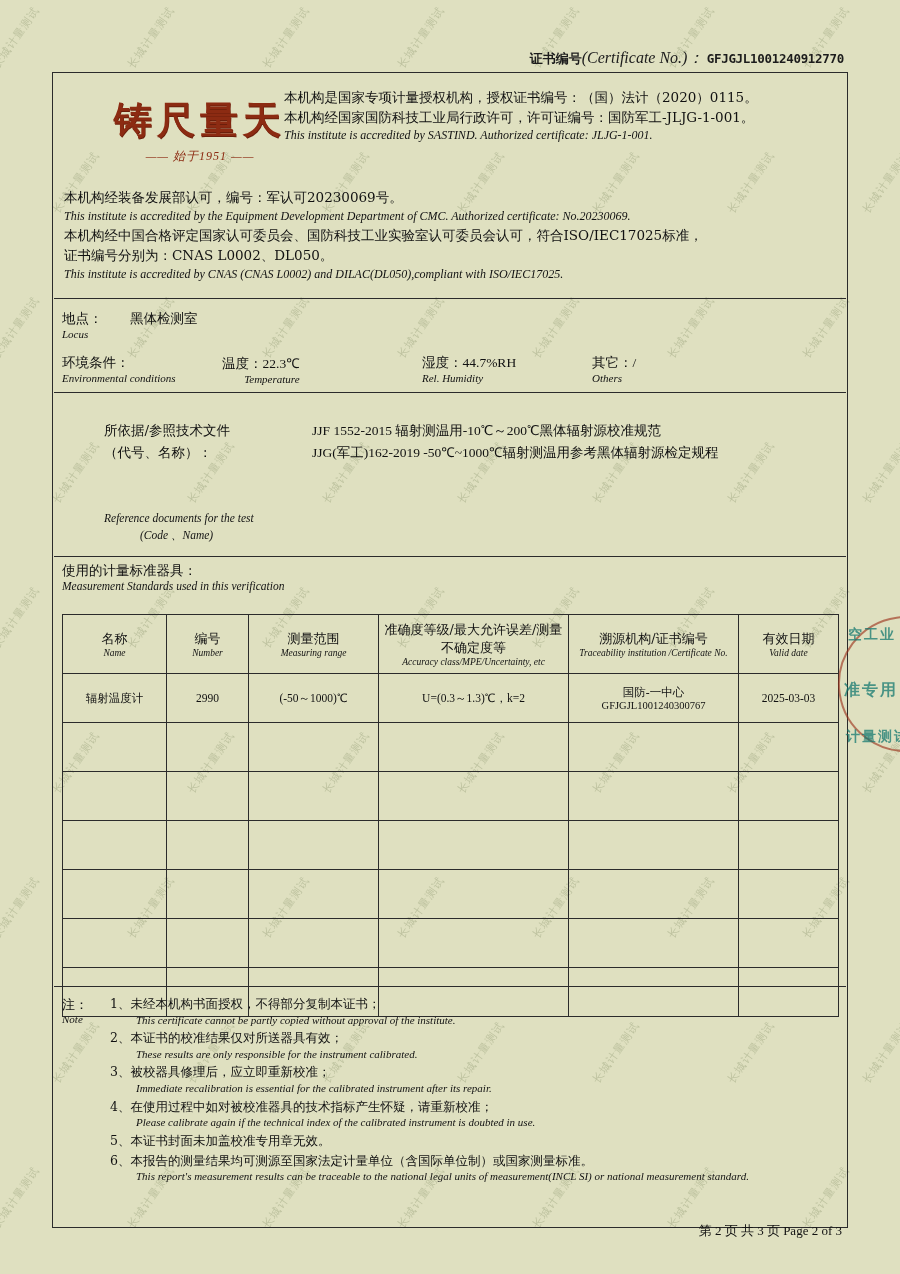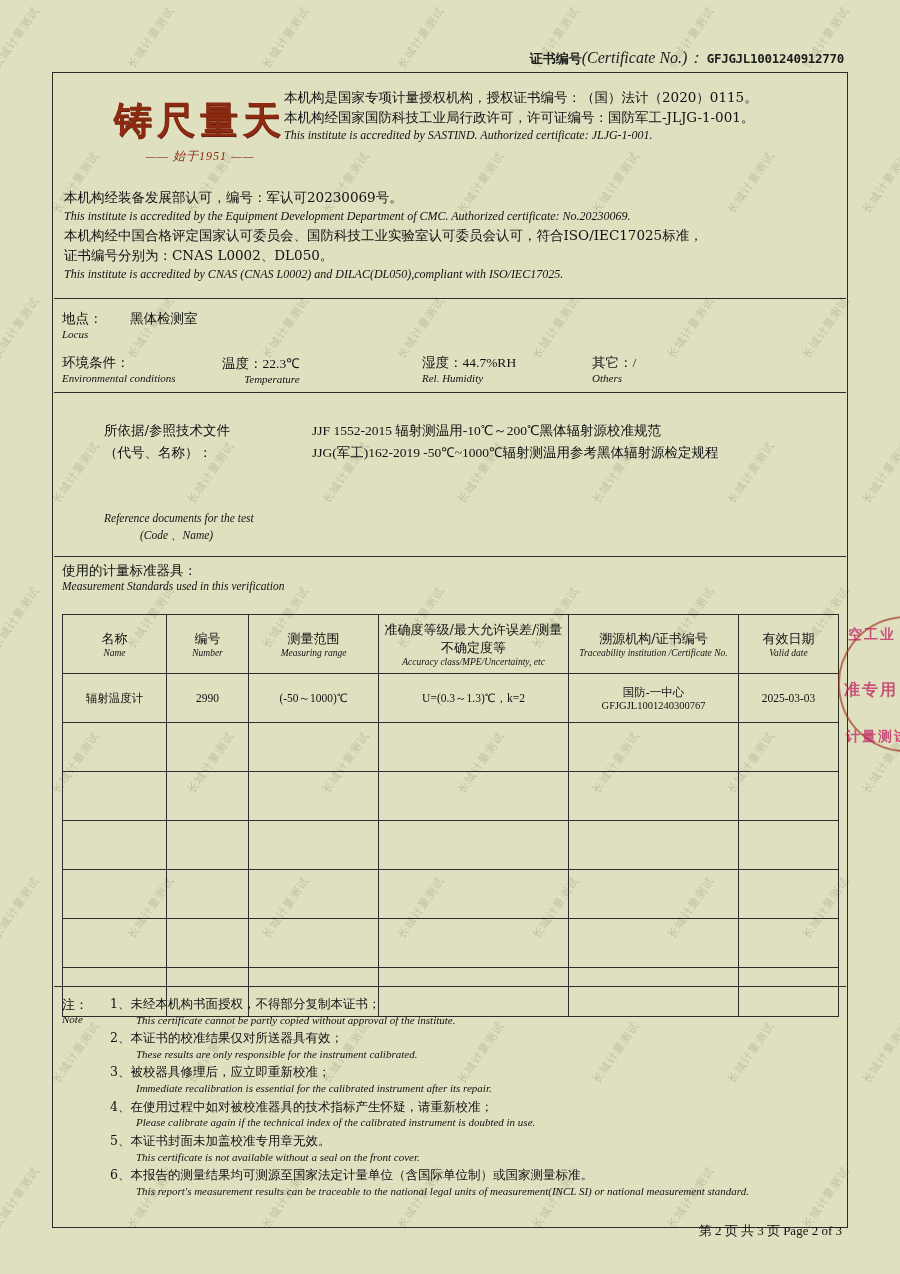--- a/index.html
+++ b/index.html
@@ -221,21 +221,21 @@
     width: 132px;
     height: 132px;
     border: 2px solid #9b2f18;
     border-radius: 50%;
     opacity: 0.62;
     z-index: 4;
     transform: rotate(-8deg);
   }
   .seal-t1, .seal-t2, .seal-t3 {
     position: absolute;
-    color: #be185d;
+    color: #0f766e;
     font-family: "DejaVu Serif", serif;
     font-weight: bold;
     white-space: nowrap;
     z-index: 5;
     opacity: 0.72;
   }
   .seal-t1 { left: 848px; top: 626px; font-size: 14px; letter-spacing: 2px; }
   .seal-t2 { left: 844px; top: 680px; font-size: 16px; letter-spacing: 2px; }
   .seal-t3 { left: 846px; top: 728px; font-size: 14px; letter-spacing: 2px; }
 
@@ -545,21 +545,20 @@
         <div class="note-item">
           <div class="note-cn">3、被校器具修理后，应立即重新校准；</div>
           <div class="note-en">Immediate recalibration is essential for the calibrated instrument after its repair.</div>
         </div>
         <div class="note-item">
           <div class="note-cn">4、在使用过程中如对被校准器具的技术指标产生怀疑，请重新校准；</div>
           <div class="note-en">Please calibrate again if the technical index of the calibrated instrument is doubted in use.</div>
         </div>
         <div class="note-item">
           <div class="note-cn">5、本证书封面未加盖校准专用章无效。</div>
-          <div class="note-en">This certificate is not available without a seal on the front cover.</div>
         </div>
         <div class="note-item">
           <div class="note-cn">6、本报告的测量结果均可测源至国家法定计量单位（含国际单位制）或国家测量标准。</div>
           <div class="note-en">This report's measurement results can be traceable to the national legal units of measurement(INCL SI) or national measurement standard.</div>
         </div>
       </div>
     </div>
 
     <div class="footer">第 2 页  共 3 页   Page 2 of 3</div>
 

